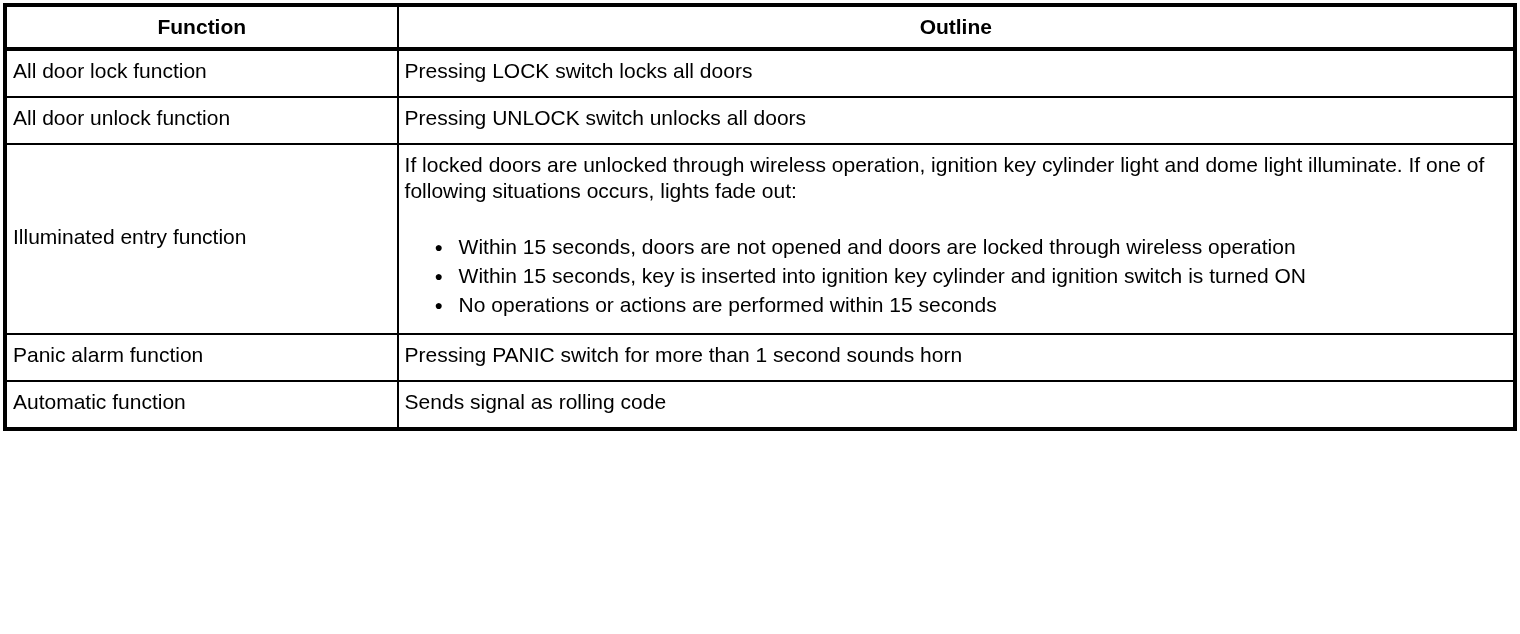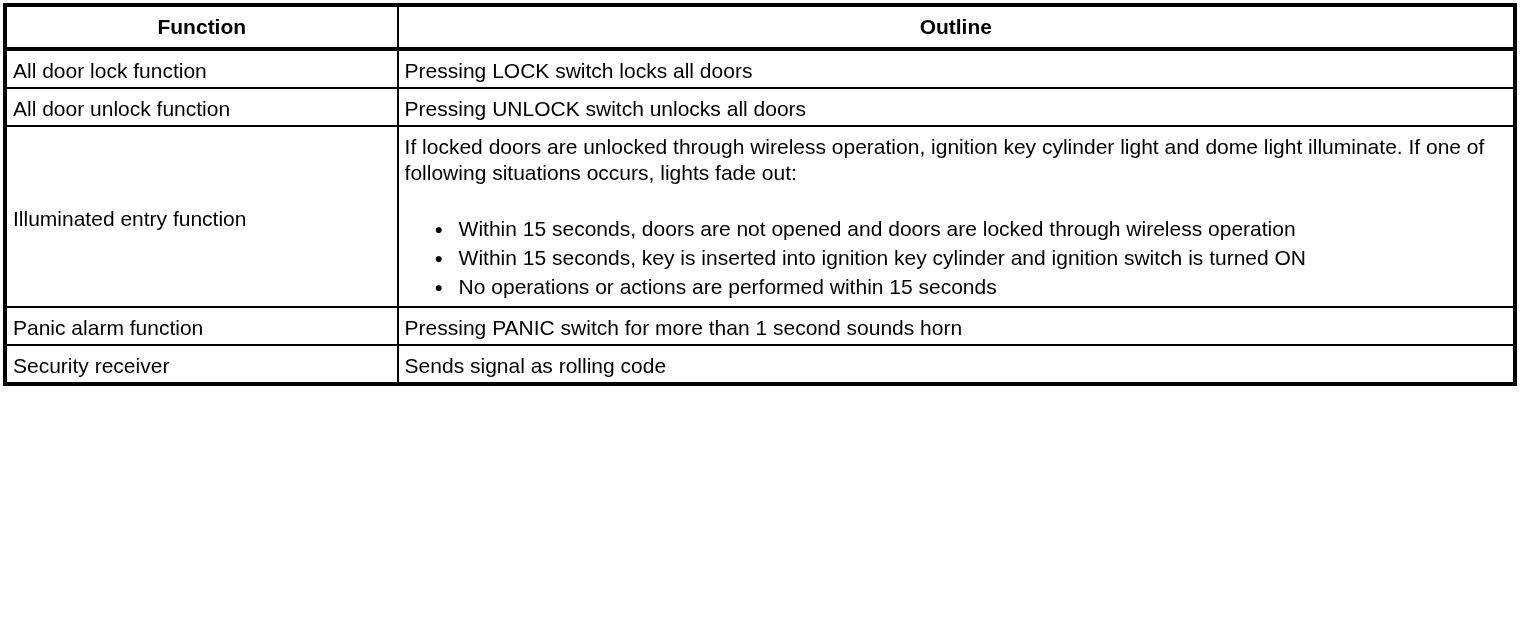--- a/index.html
+++ b/index.html
@@ -17,21 +17,21 @@
     width: 100%;
     border-collapse: collapse;
     border: 4px solid #000000;
     table-layout: fixed;
   }
   .spec-table th,
   .spec-table td {
     border: 2px solid #000000;
     font-size: 21px;
     line-height: 26px;
-    padding: 7px 8px 3px 6px;
+    padding: 7px 8px 12px 6px;
     vertical-align: middle;
     word-wrap: break-word;
   }
   .spec-table thead th {
     font-weight: bold;
     text-align: center;
     border-bottom: 4px solid #000000;
     padding: 7px 6px;
   }
   .spec-table col.fn-col { width: 26%; }
@@ -91,19 +91,19 @@
           </ul>
         </td>
       </tr>
       <tr>
         <td class="fn-cell">Panic alarm function</td>
         <td class="outline-cell">
           <div>Pressing PANIC switch for more than 1 second sounds horn</div>
         </td>
       </tr>
       <tr>
-        <td class="fn-cell">Security receiver</td>
+        <td class="fn-cell">Automatic function</td>
         <td class="outline-cell">
           <div>Sends signal as rolling code</div>
         </td>
       </tr>
     </tbody>
 </table>
 
 </body></html>

